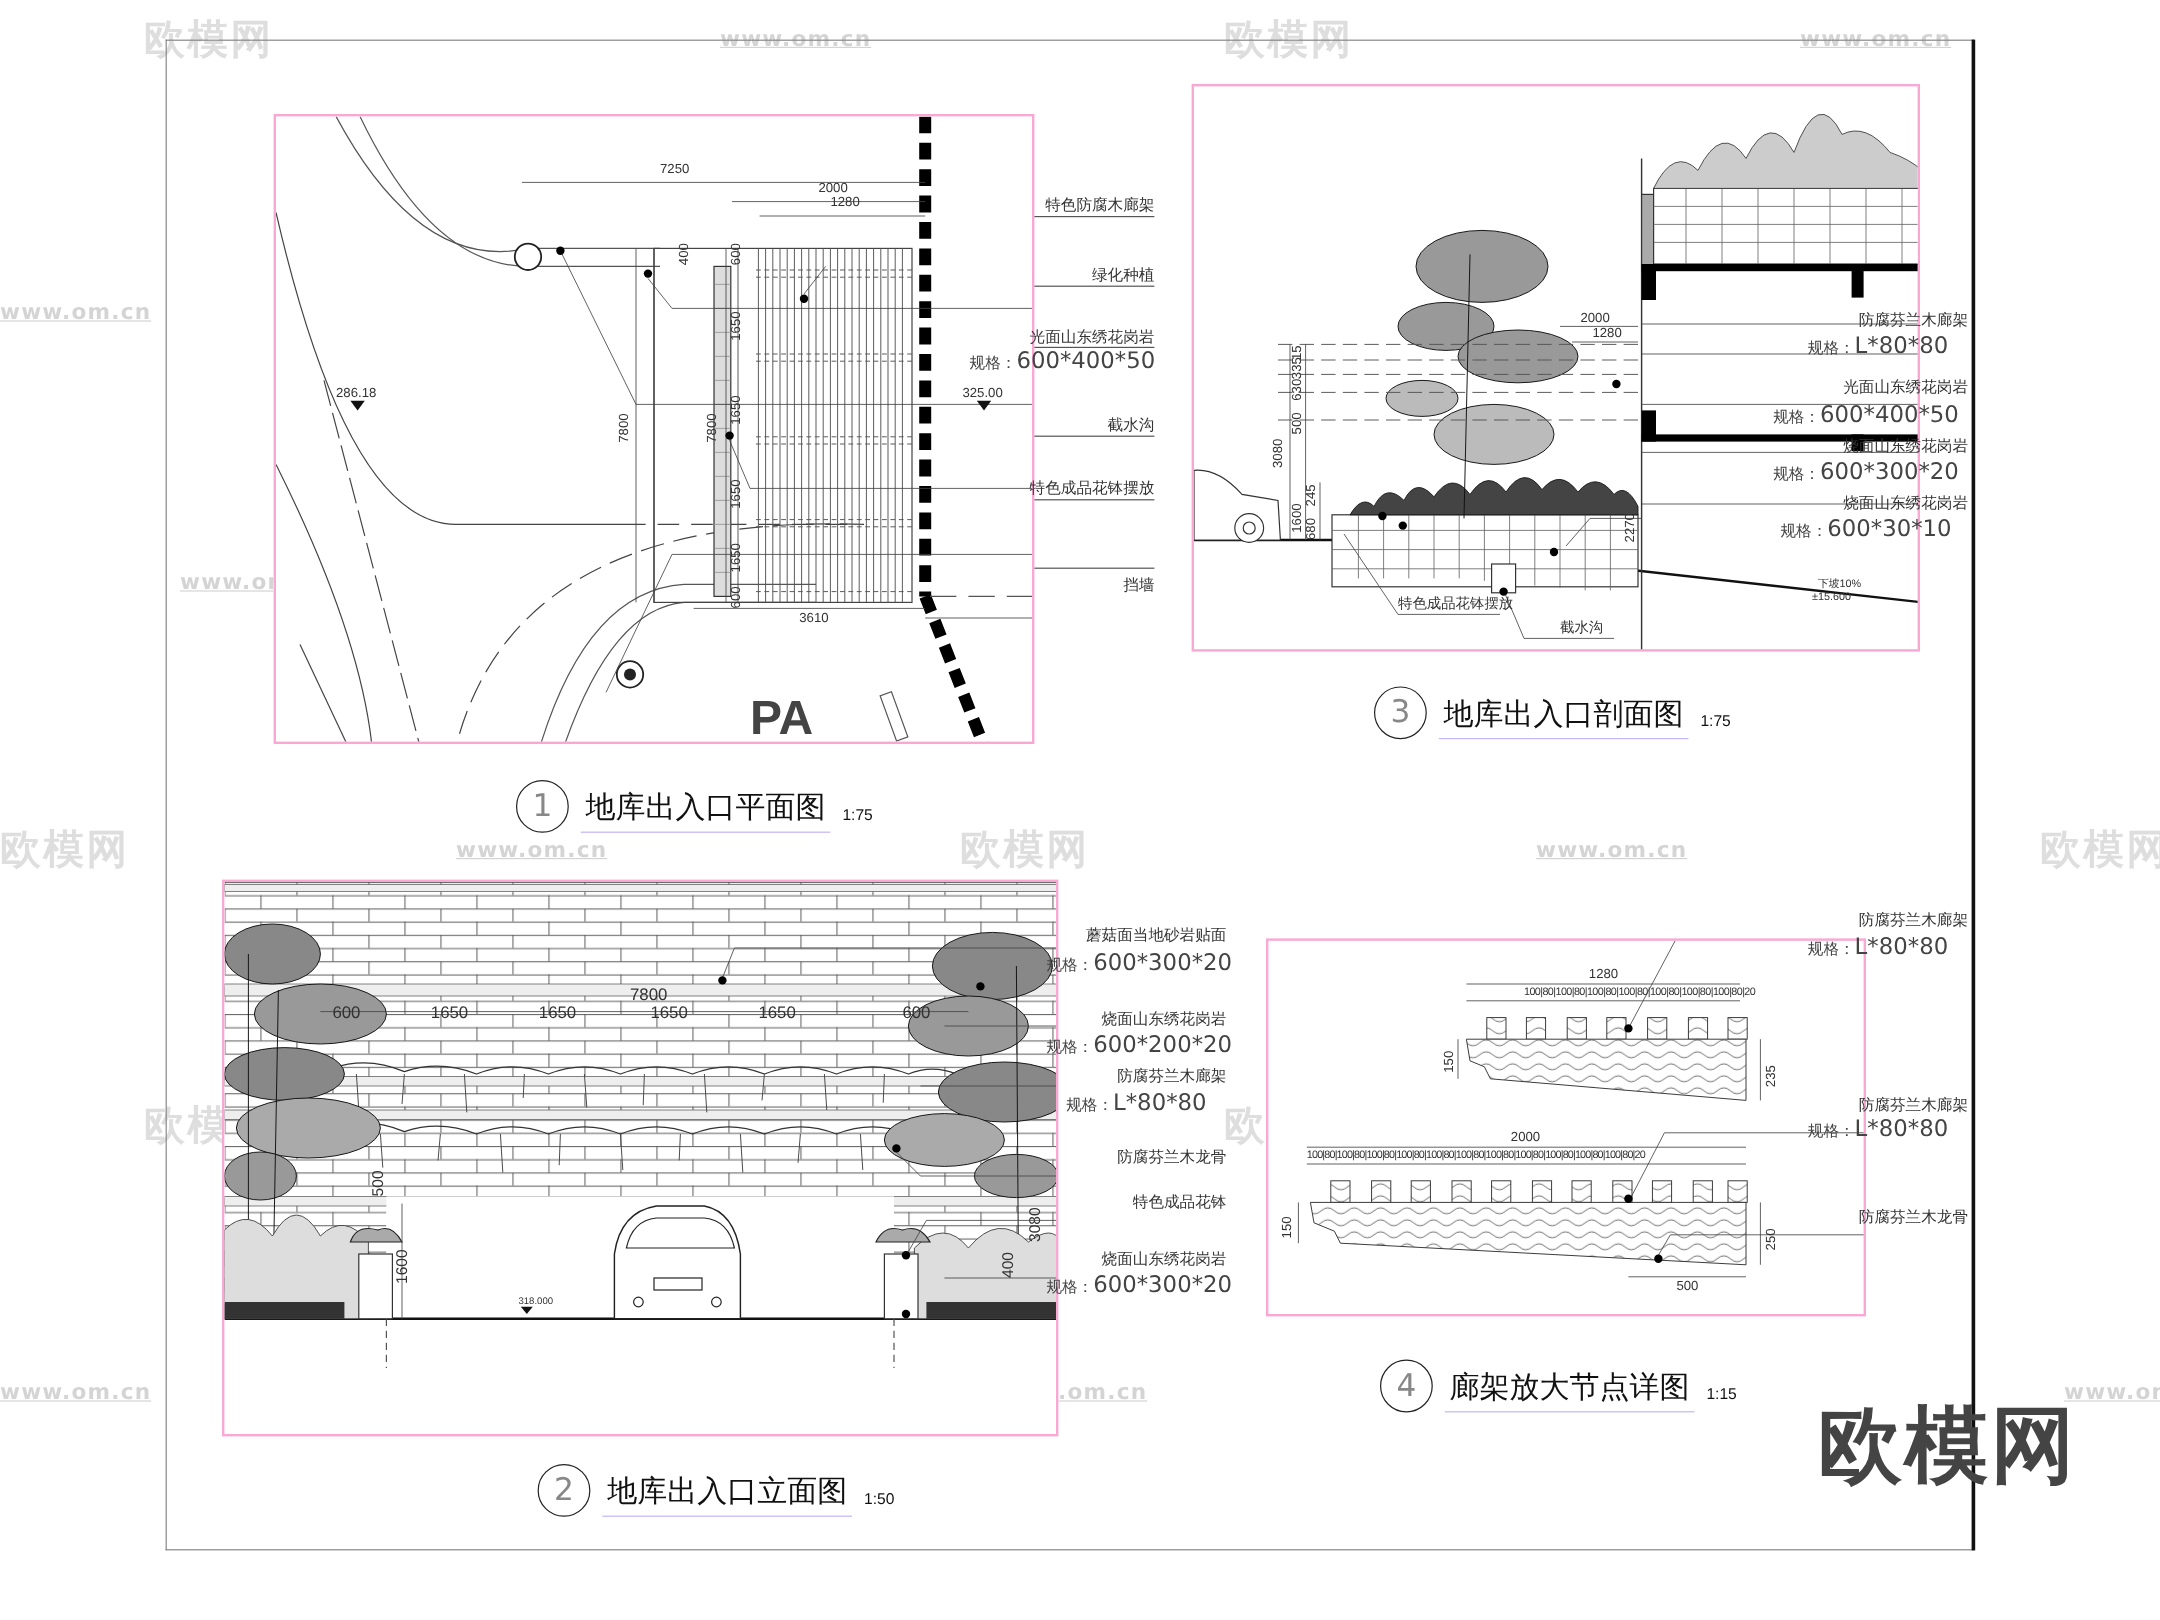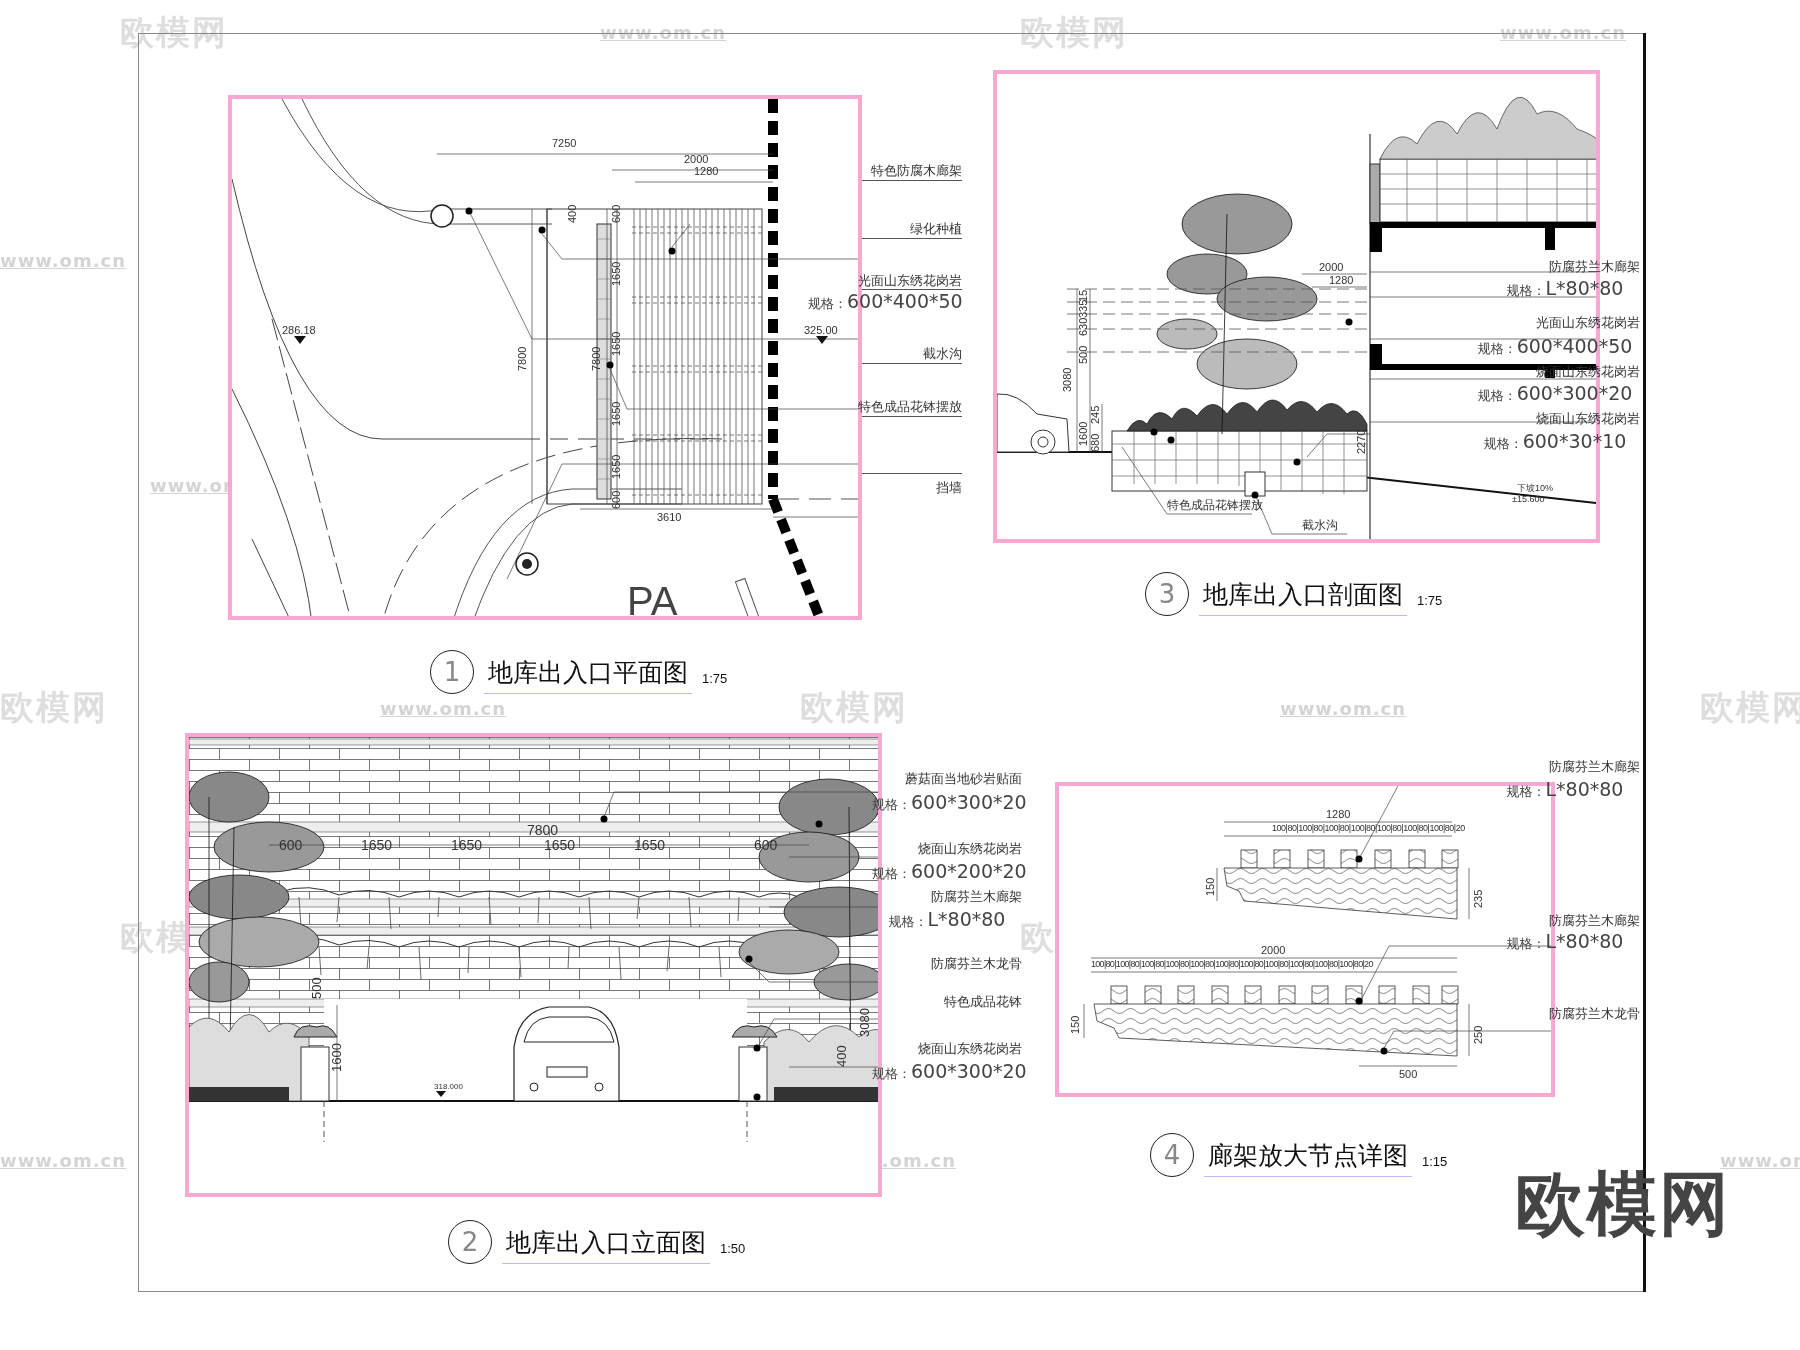--- a/index.html
+++ b/index.html
@@ -1,20 +1,20 @@
 <!DOCTYPE html>
 <html><head>
 <meta charset="utf-8">
 <style>
   html,body{margin:0;padding:0;background:#fff;}
   body{width:1800px;height:1350px;position:relative;overflow:hidden;font-family:"DejaVu Sans","Liberation Sans",sans-serif;color:#222;}
-  .abs{position:absolute;}
+  .abs{position:absolute;font-weight:bold;}
   .frame{position:absolute;left:138px;top:33px;width:1507px;height:1259px;border:1px solid #888;border-right:none;box-sizing:border-box;}
   .frame-right{position:absolute;left:1643px;top:33px;width:3px;height:1259px;background:#111;}
-  .panel{position:absolute;border:4px solid #f9a8d4;box-sizing:border-box;background:#fff;overflow:hidden;}
+  .panel{position:absolute;border:2px solid #f9a8d4;box-sizing:border-box;background:#fff;overflow:hidden;}
   .label{position:absolute;font-size:13px;color:#333;white-space:nowrap;text-align:right;}
   .spec{position:absolute;font-size:19px;color:#444;white-space:nowrap;text-align:center;font-family:"DejaVu Sans",sans-serif;}
   .spec .pfx{font-size:13px;}
   .leader{position:absolute;height:1px;background:#555;}
   .dim{position:absolute;font-size:11px;color:#333;font-family:"Liberation Sans",sans-serif;white-space:nowrap;}
   .vdim{position:absolute;font-size:11px;color:#333;transform:rotate(-90deg);transform-origin:left top;white-space:nowrap;font-family:"Liberation Sans",sans-serif;}
   .title{position:absolute;display:flex;align-items:flex-end;gap:10px;}
   .title .num{width:42px;height:42px;border:1.5px solid #222;border-radius:50%;display:flex;align-items:center;justify-content:center;font-size:26px;color:#888;font-family:"DejaVu Sans",sans-serif;}
   .title .txt{font-size:25px;color:#111;border-bottom:1px solid #c4b5fd;padding:0 4px 4px 4px;}
   .title .scale{font-size:13px;color:#111;padding-bottom:8px;font-family:"Liberation Sans",sans-serif;}
@@ -161,21 +161,21 @@
   <div class="dim" style="left:462px;top:66px;">1280</div>
   <div class="vdim" style="left:284px;top:272px;">7800</div>
   <div class="vdim" style="left:358px;top:272px;">7800</div>
   <div class="vdim" style="left:334px;top:124px;">400</div>
   <div class="vdim" style="left:378px;top:124px;">600</div>
   <div class="vdim" style="left:378px;top:187px;">1650</div>
   <div class="vdim" style="left:378px;top:257px;">1650</div>
   <div class="vdim" style="left:378px;top:327px;">1650</div>
   <div class="vdim" style="left:378px;top:380px;">1650</div>
   <div class="vdim" style="left:378px;top:410px;">600</div>
-  <div class="dim" style="left:425px;top:412px;">3610</div>
+  <div class="dim" style="left:436px;top:412px;">3610</div>
   <div class="elev-mark" style="left:50px;top:225px;">
     <div>286.18</div>
     <div class="tri" style="margin-left:12px;"></div>
   </div>
   <div class="elev-mark" style="left:572px;top:225px;">
     <div>325.00</div>
     <div class="tri" style="margin-left:12px;"></div>
   </div>
   <div class="abs" style="left:395px;top:480px;font-size:40px;color:#444;font-family:'Liberation Sans',sans-serif;">PA</div>
 </div>

